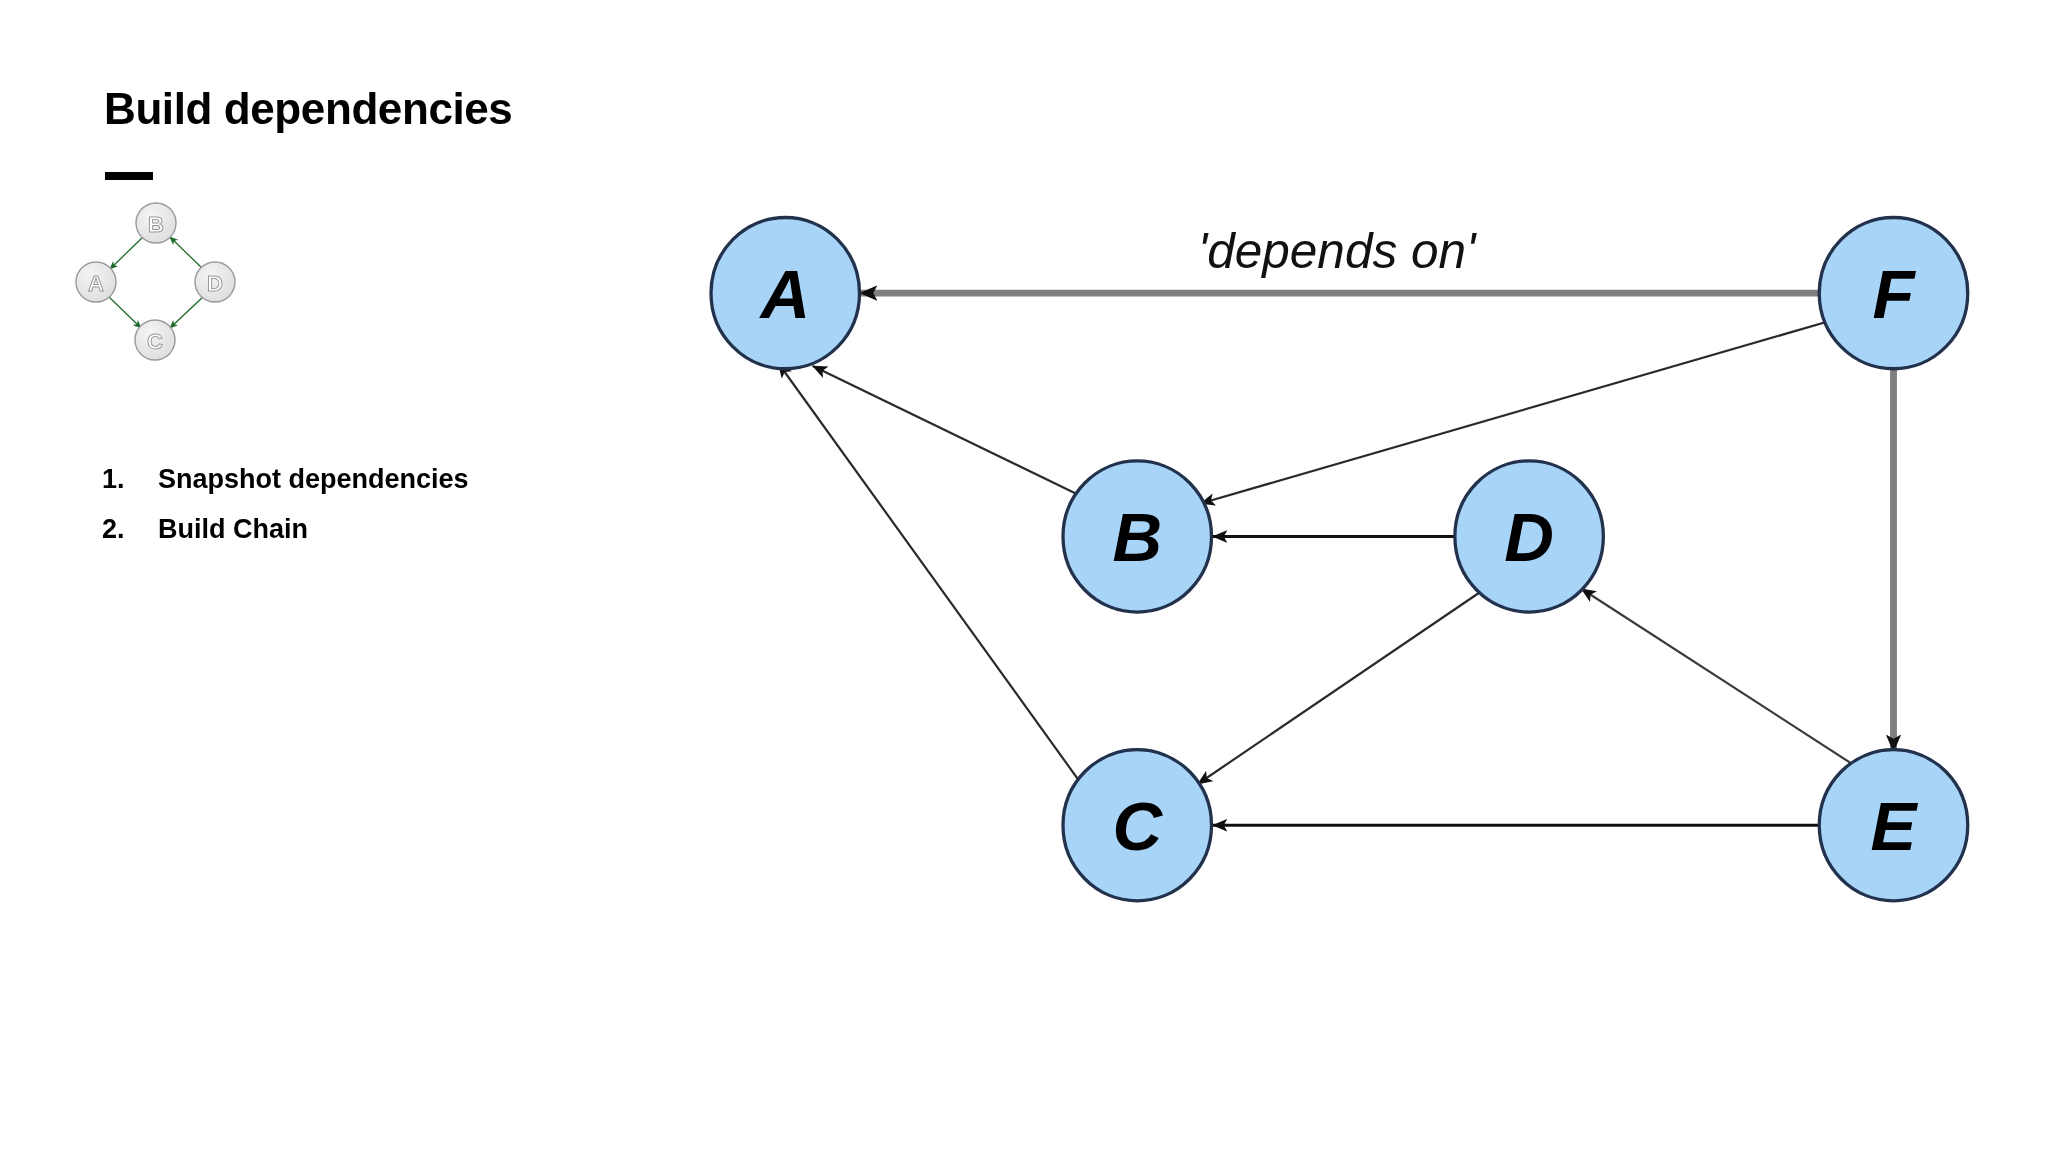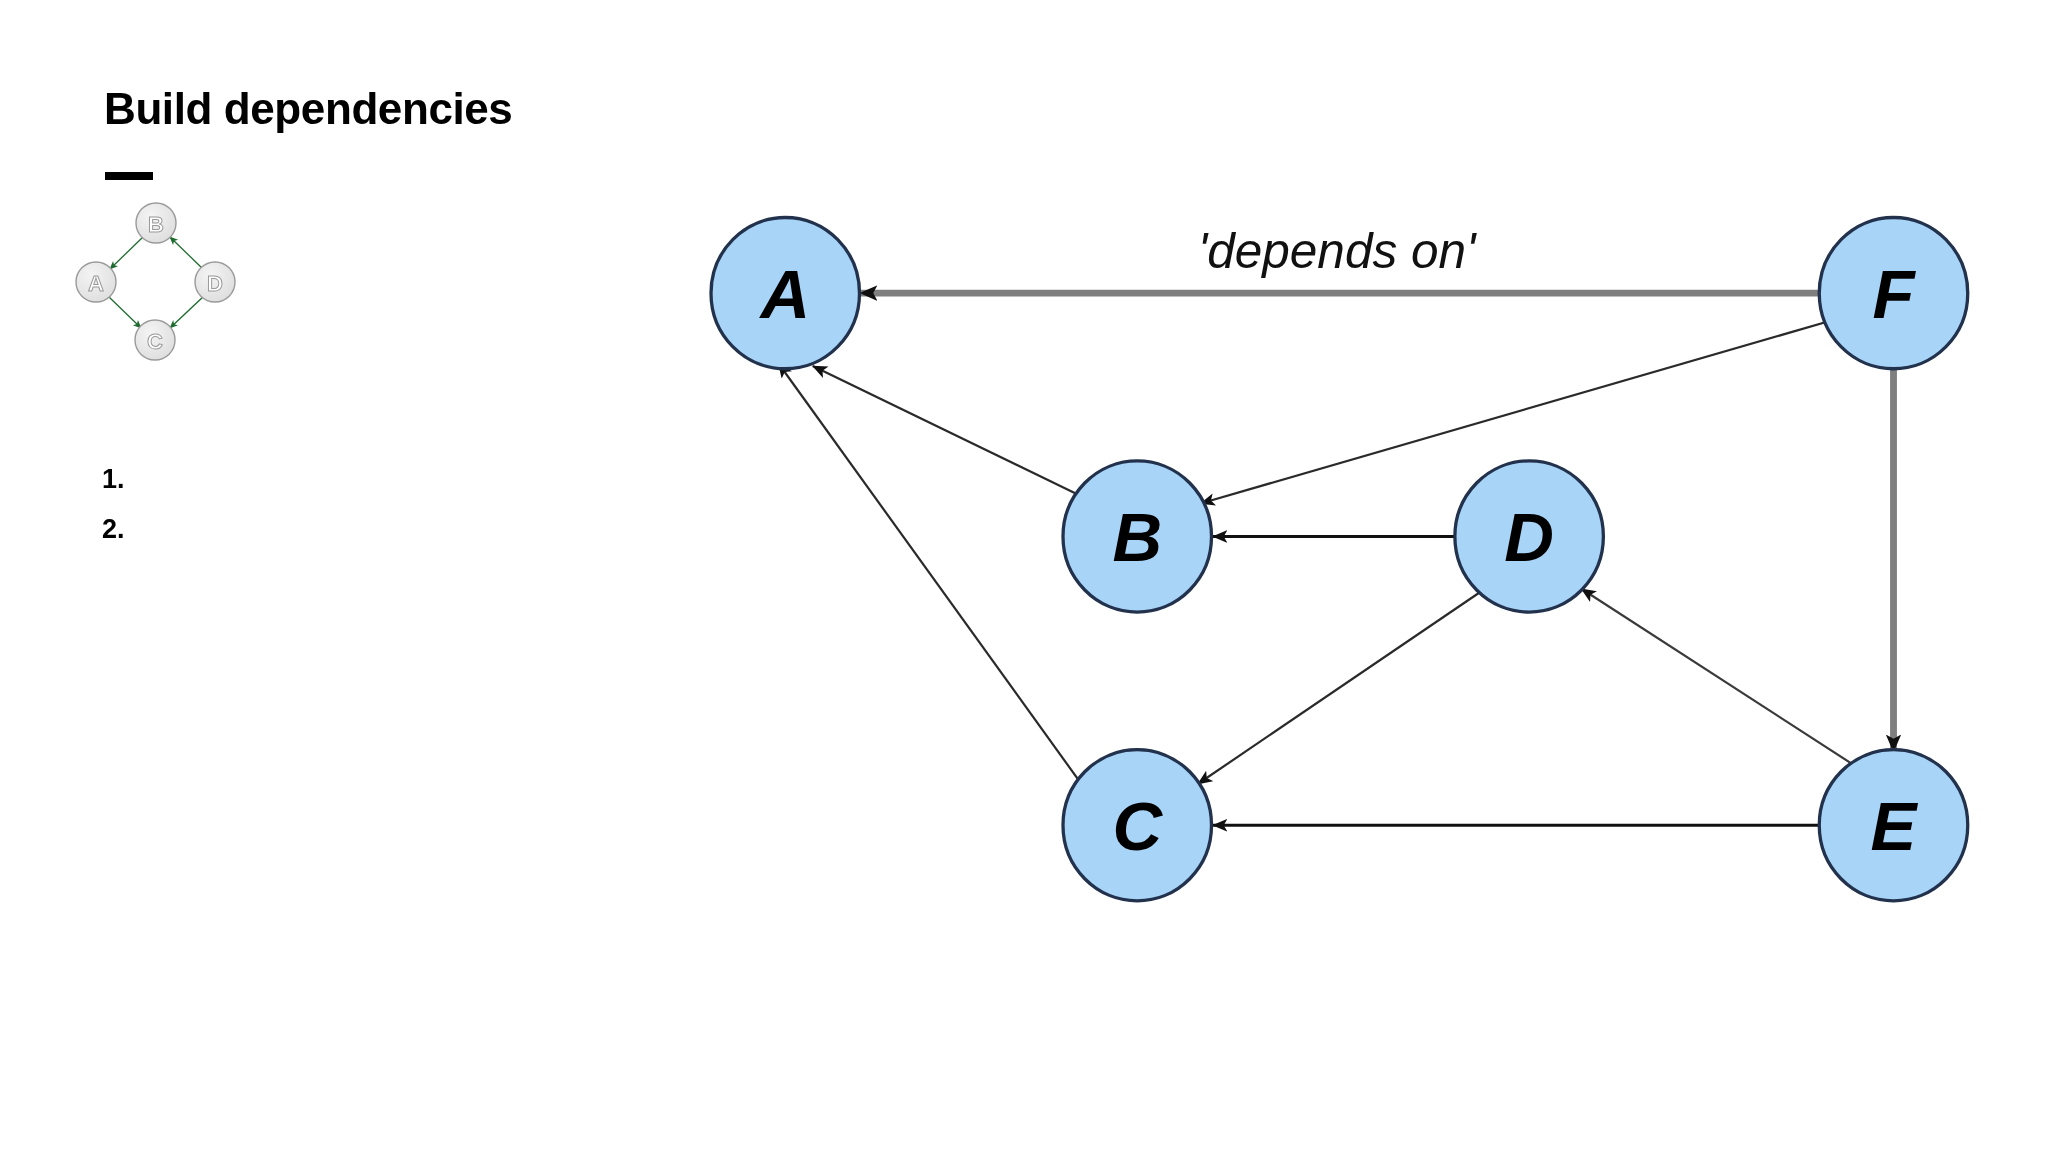--- a/index.html
+++ b/index.html
@@ -134,23 +134,25 @@
       <g>
         <circle cx="81" cy="139" r="20" fill="url(#thumbFill)" stroke="#9a9a9a" stroke-width="1.4"></circle>
         <text x="81" y="148" text-anchor="middle" font-family="Liberation Sans, sans-serif" font-size="22" font-weight="bold" fill="#ffffff" stroke="#9a9a9a" stroke-width="1">C</text>
       </g>
     </svg>
   </div>
 
   <div id="list-block">
     <div class="list-row">
       <span class="list-num">1.</span>
+      <span class="list-text">Snapshot dependencies</span>
     </div>
     <div class="list-row">
       <span class="list-num">2.</span>
+      <span class="list-text">Build Chain</span>
     </div>
   </div>
 
 </div>
 
 <div id="main-diagram">
   <svg width="1320" height="790" viewBox="0 0 960 560" xmlns="http://www.w3.org/2000/svg">
     <defs>
       <marker id="arrowThin" markerWidth="12" markerHeight="10" refX="10.5" refY="4.6" orient="auto" markerUnits="userSpaceOnUse">
         <path d="M0,0 L11,4.6 L0,9.2 L2.6,4.6 Z" fill="#101010"></path>

